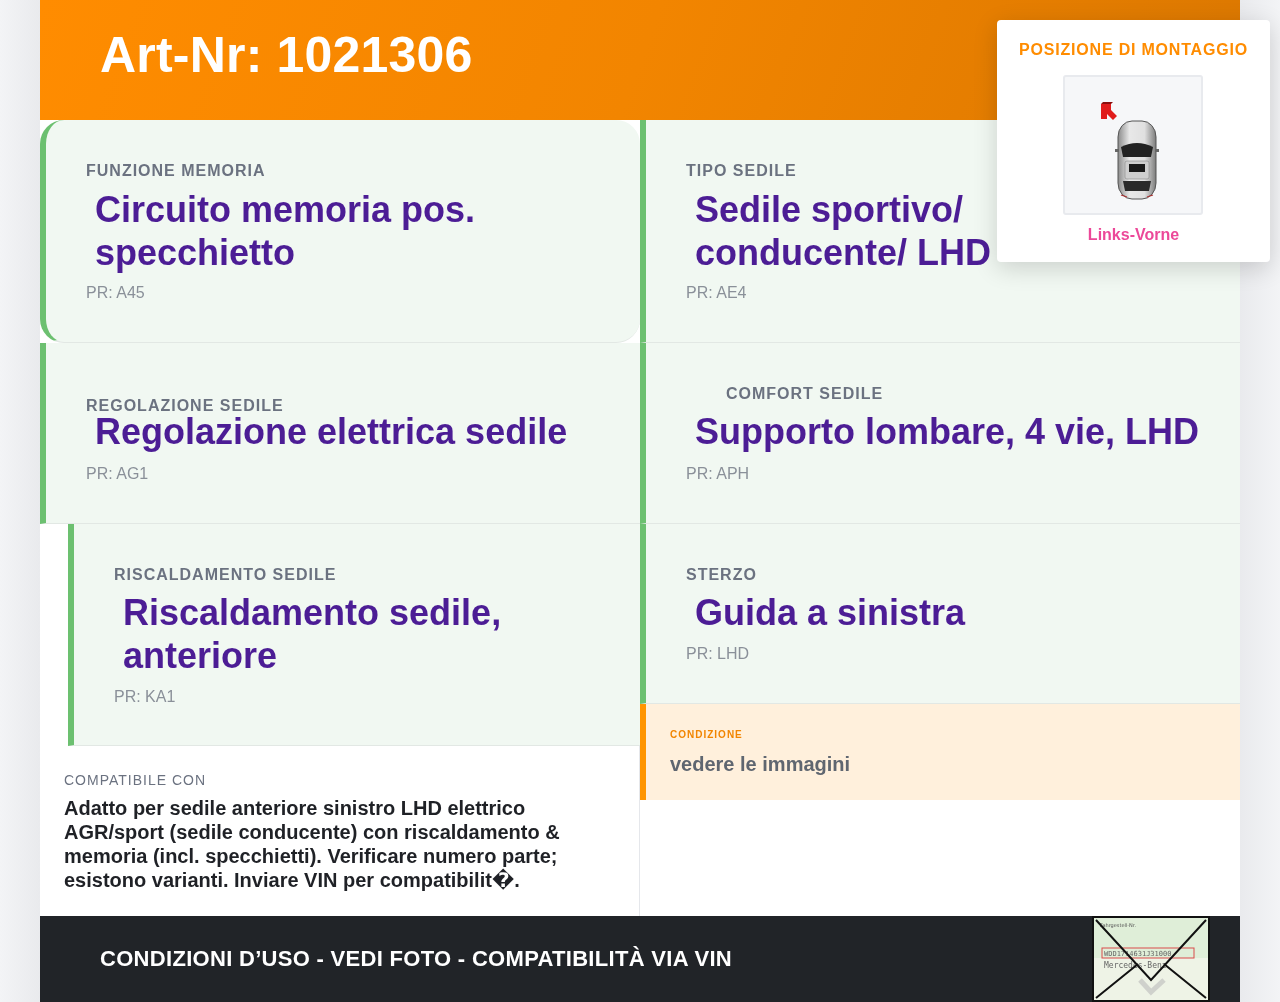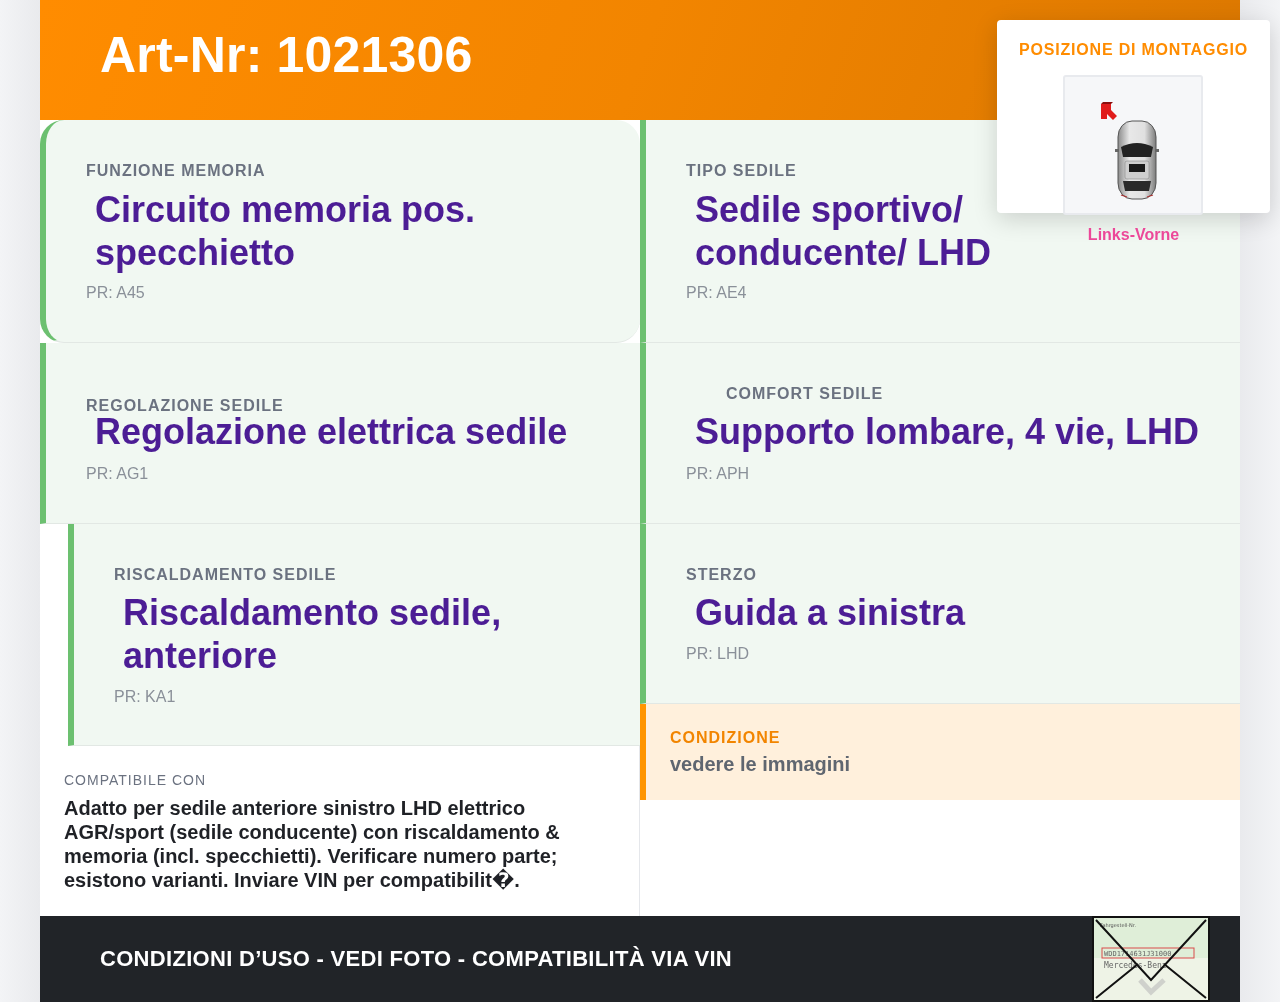--- a/index.html
+++ b/index.html
@@ -50,40 +50,40 @@
   .compat .text {
     position: absolute; left: 24px; top: 50px; width: 540px;
     font-size: 20px; font-weight: 700; color: #1f2126; line-height: 24px;
   }
   .condition {
     position: absolute; left: 600px; top: 704px; width: 600px; height: 96px;
     background: #fff0dc; border-left: 6px solid #ff9500;
   }
   .condition .label {
     position: absolute; left: 24px; top: 25px;
-    font-size: 16px; font-weight: 700; color: #f28500; letter-spacing: 1px;
+    font-size: 10px; font-weight: 700; color: #f28500; letter-spacing: 1px;
   }
   .condition .text {
     position: absolute; left: 24px; top: 49px;
     font-size: 20px; font-weight: 700; color: #5f6670;
   }
   .footer {
     position: absolute; left: 0; top: 916px; width: 1200px; height: 86px;
     background: #212428;
   }
   .footer .text {
     position: absolute; left: 60px; top: 30px;
     font-size: 22px; font-weight: 700; color: #ffffff; letter-spacing: 0.3px;
   }
   .footer .thumb {
     position: absolute; left: 1052px; top: 0; width: 118px; height: 86px;
     background: #f5f3ec; border: 2px solid #111;
   }
   .mount-card {
-    position: absolute; left: 957px; top: 20px; width: 273px; height: 193px;
+    position: absolute; left: 957px; top: 20px; width: 273px; height: 242px;
     background: #ffffff; border-radius: 4px;
     box-shadow: 0 6px 24px rgba(0,0,0,0.16);
   }
   .mount-card .title {
     position: absolute; left: 0; top: 21px; width: 273px; text-align: center;
     font-size: 16px; font-weight: 700; color: #ff8c00; letter-spacing: 0.8px;
   }
   .mount-card .img-box {
     position: absolute; left: 66px; top: 55px; width: 140px; height: 140px;
     background: #f6f7f9; border: 2px solid #e8eaee; border-radius: 3px;

